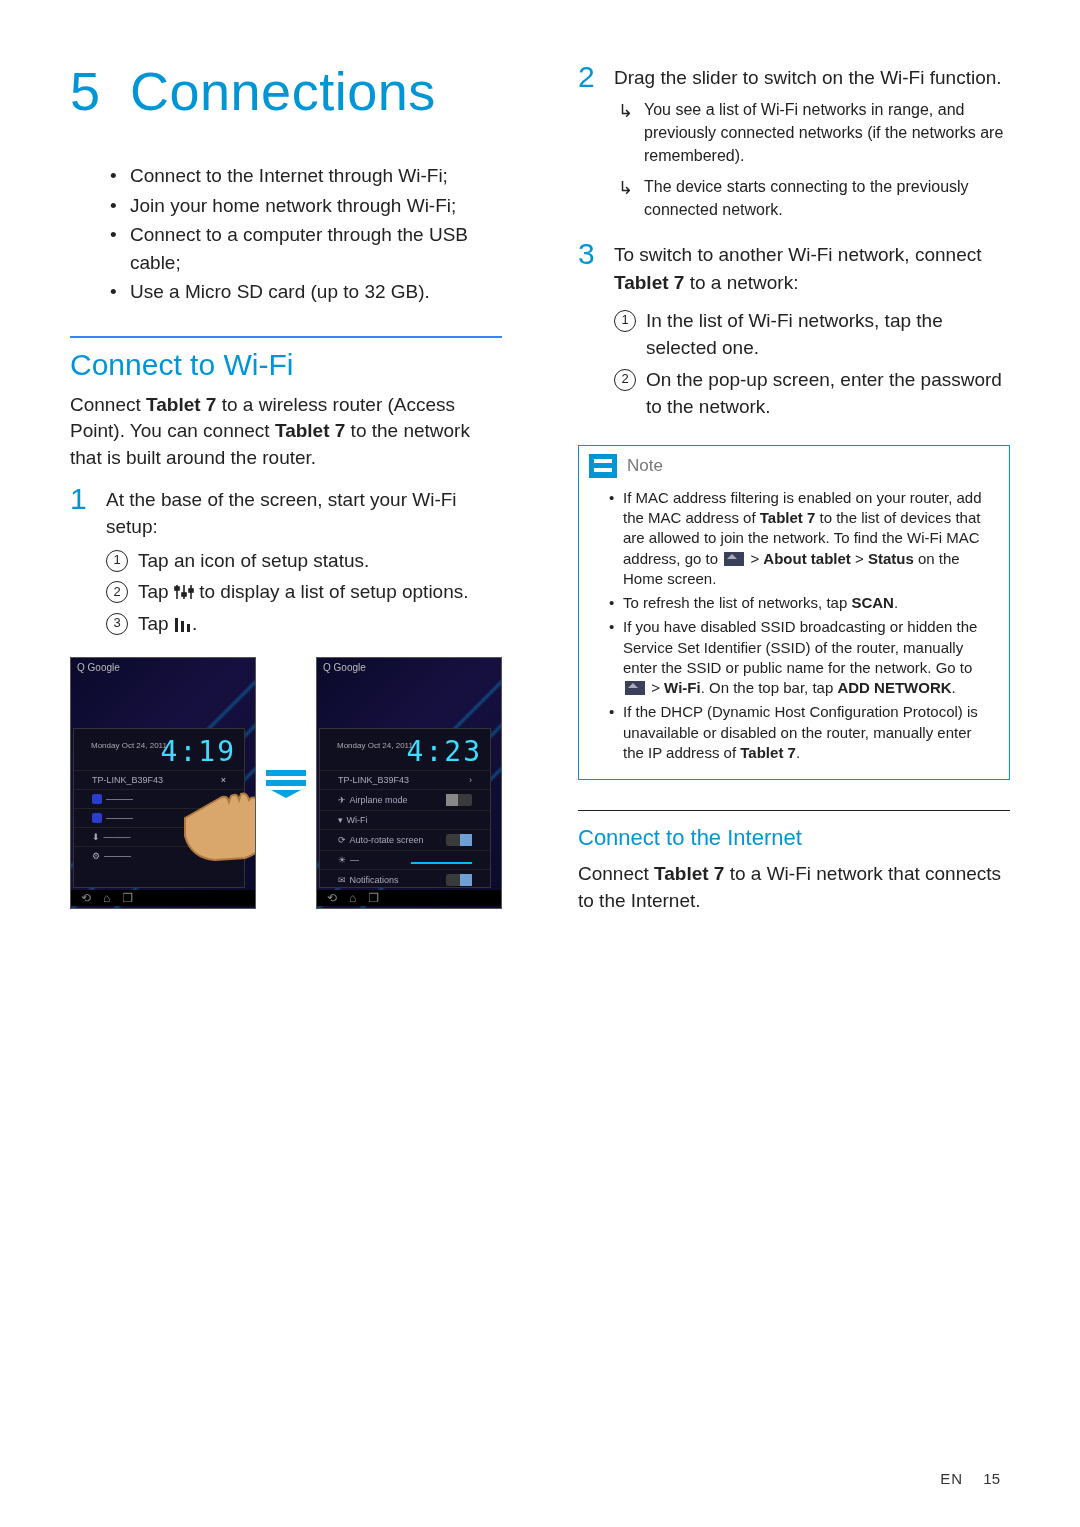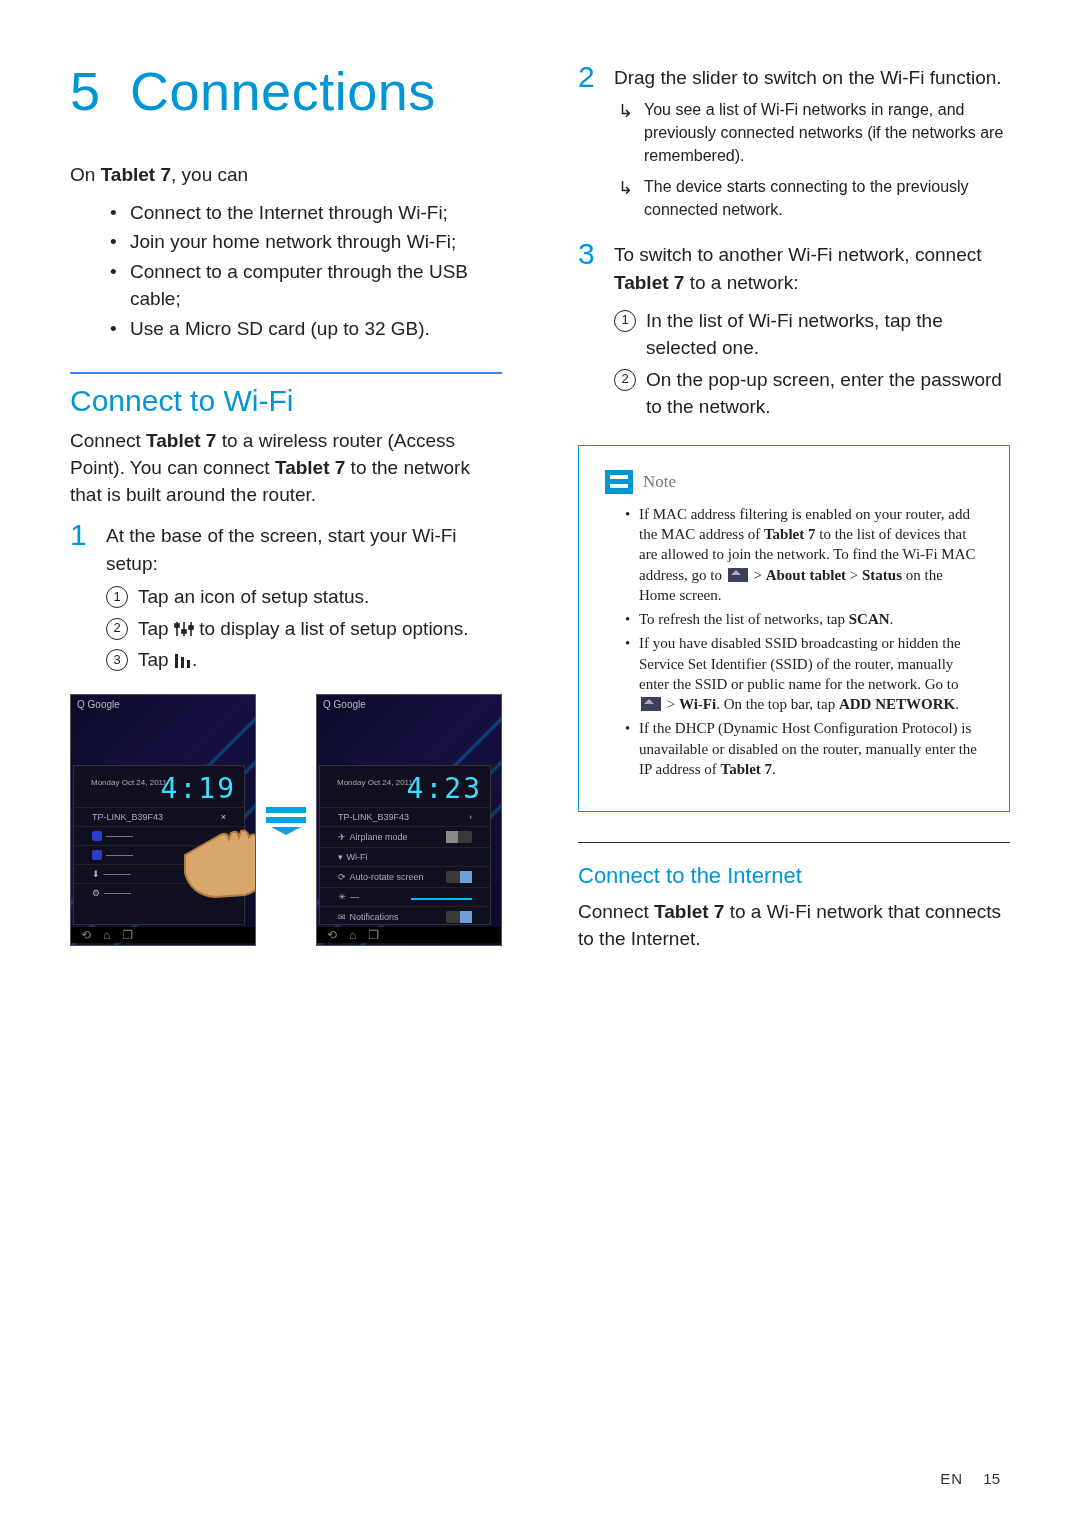--- a/index.html
+++ b/index.html
@@ -66,21 +66,21 @@
     margin: 30px 0 10px 0;
     border-top: 2px solid #3b82f6;
     padding-top: 10px;
   }
   h3.subsection {
     color: #0096d6;
     font-weight: 300;
     font-size: 22px;
     margin: 30px 0 10px 0;
     border-top: 1.5px solid #222;
-    padding-top: 20px;
+    padding-top: 14px;
   }
   .step-row {
     display: flex;
     align-items: flex-start;
     margin-bottom: 6px;
   }
   .step-num {
     color: #0096d6;
     font-size: 30px;
     font-weight: 400;
@@ -140,23 +140,22 @@
     font-size: 18px;
   }
   .inline-icon {
     display: inline-block;
     vertical-align: -3px;
   }
   .icon-sliders svg, .icon-equalizer svg { display:block;}
   .note-box {
     border: 1px solid #0096d6;
     margin-top: 20px;
-    padding: 16px;
+    padding: 0;
     font-size: 15px;
-    font-family: Liberation Serif, serif;
   }
   .note-header {
     display: flex;
     align-items: center;
     gap: 10px;
     padding: 8px 10px 6px 10px;
   }
   .note-icon {
     width: 28px;
     height: 24px;
@@ -318,23 +317,20 @@
 </head>
 <body>
 
 <div class="page">
 
   <div class="col">
     <h1 class="chapter">
       <span class="num">5</span><span>Connections</span>
     </h1>
 
-    <p class="body-text">
-      <span>On </span><strong>Tablet 7</strong><span>, you can</span>
-    </p>
     <ul class="bullets">
       <li>Connect to the Internet through Wi-Fi;</li>
       <li>Join your home network through Wi-Fi;</li>
       <li>Connect to a computer through the USB cable;</li>
       <li>Use a Micro SD card (up to 32 GB).</li>
     </ul>
 
     <h2 class="section">Connect to Wi-Fi</h2>
 
     <p class="body-text">

